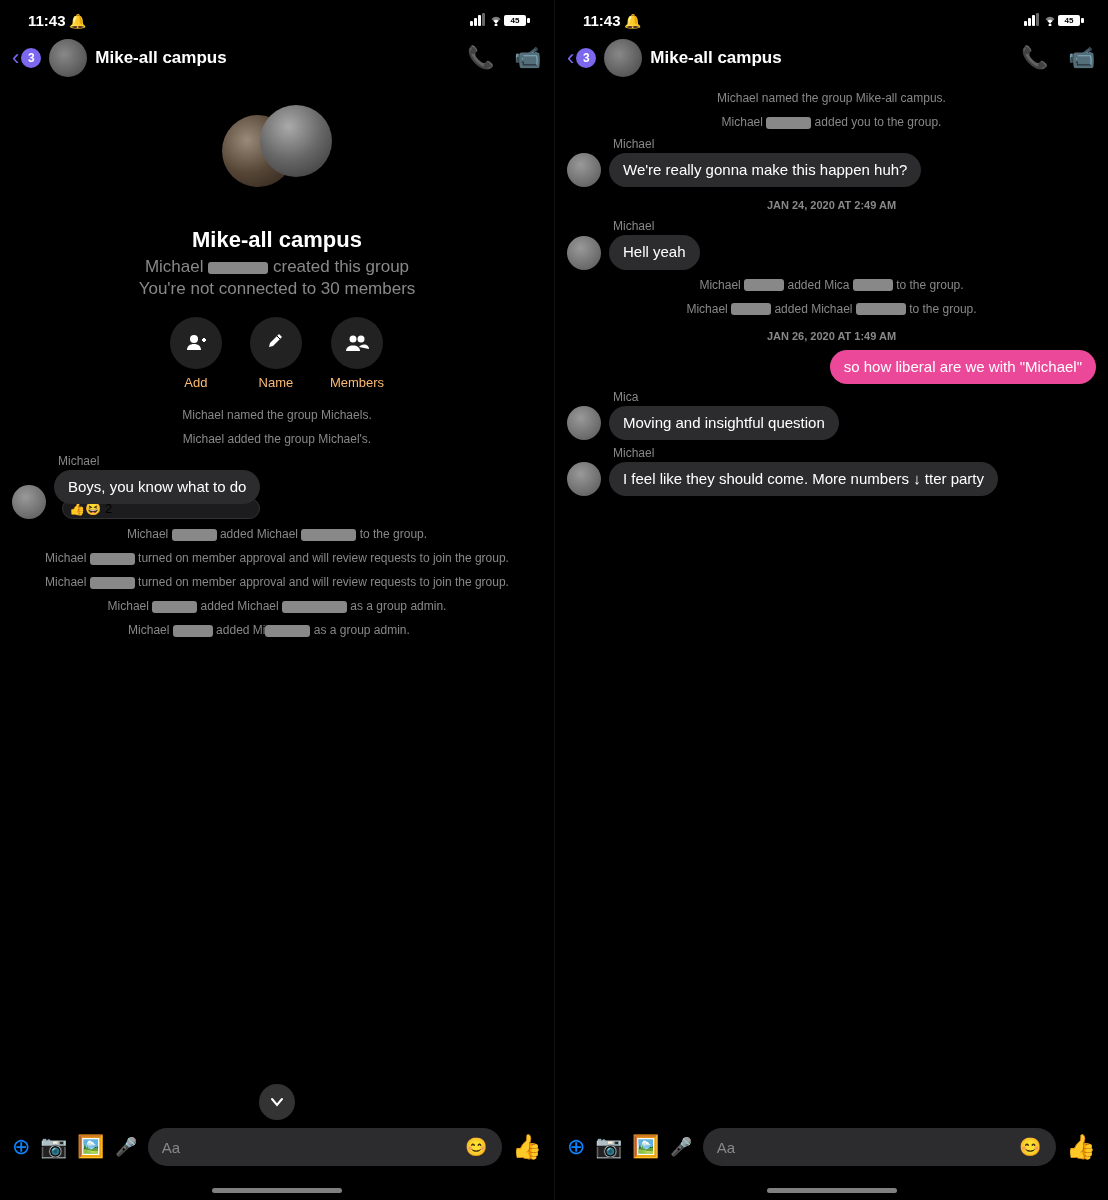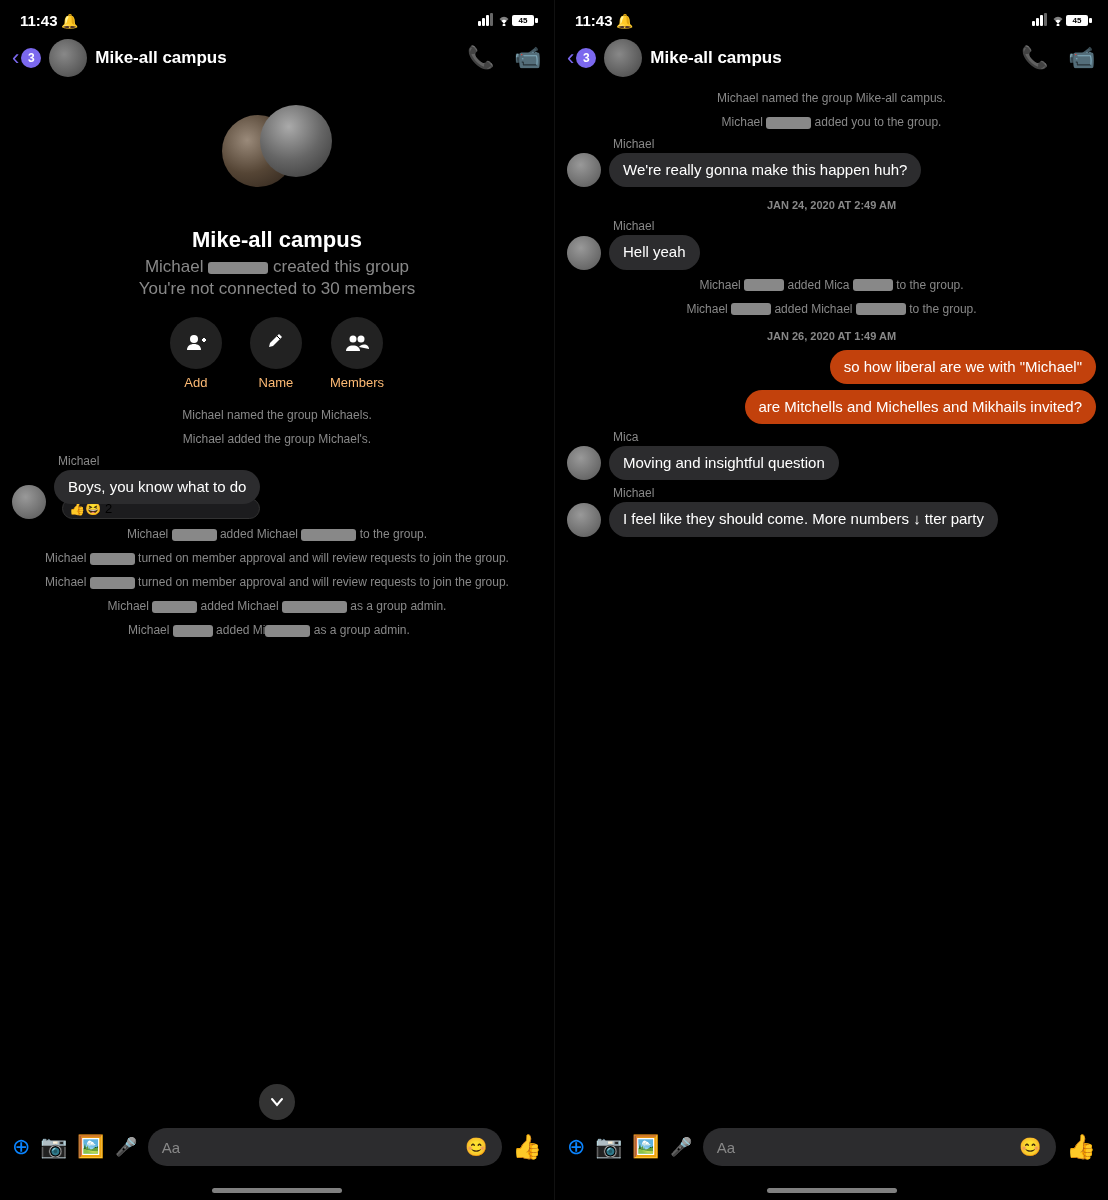--- a/index.html
+++ b/index.html
@@ -21,21 +21,21 @@
       position: relative;
     }
     .phone + .phone {
       border-left: 1px solid #111;
     }
     
     .status-bar {
       display: flex;
       justify-content: space-between;
       align-items: center;
-      padding: 12px 20px 4px;
+      padding: 12px 28px 4px;
       color: #fff;
       font-size: 15px;
       font-weight: 600;
     }
     .status-left { display: flex; align-items: center; gap: 4px; }
     .status-right { display: flex; align-items: center; }
     .battery {
       background: #fff;
       width: 22px;
       height: 11px;
@@ -210,21 +210,21 @@
       border-radius: 18px;
       font-size: 15px;
       line-height: 1.35;
       position: relative;
     }
     .bubble-dark {
       background: #2c2c2e;
       color: #fff;
     }
     .bubble-blue {
-      background: #c2410c;
+      background: #ec4899;
       color: #fff;
       text-align: center;
     }
     .reactions {
       display: flex;
       align-items: center;
       gap: 2px;
       background: #1c1c1e;
       border-radius: 12px;
       padding: 2px 6px;
@@ -519,23 +519,20 @@
     </div>
 
     <div class="system-msg">Michael <span class="blurred-text" style="width:40px;"> </span> added Mica <span class="blurred-text" style="width:40px;"> </span> to the group.</div>
     <div class="system-msg">Michael <span class="blurred-text" style="width:40px;"> </span> added Michael <span class="blurred-text" style="width:50px;"> </span> to the group.</div>
 
     <div class="timestamp">JAN 26, 2020 AT 1:49 AM</div>
 
     <div class="sent-row">
       <div class="bubble bubble-blue">so how liberal are we with "Michael"</div>
     </div>
-    <div class="sent-row">
-      <div class="bubble bubble-blue">are Mitchells and Michelles and Mikhails invited?</div>
-    </div>
 
     <div class="message-row">
       <div class="msg-avatar"></div>
       <div class="msg-content">
         <span class="msg-sender">Mica</span>
         <div class="bubble bubble-dark">Moving and insightful question</div>
       </div>
     </div>
 
     <div class="message-row">

